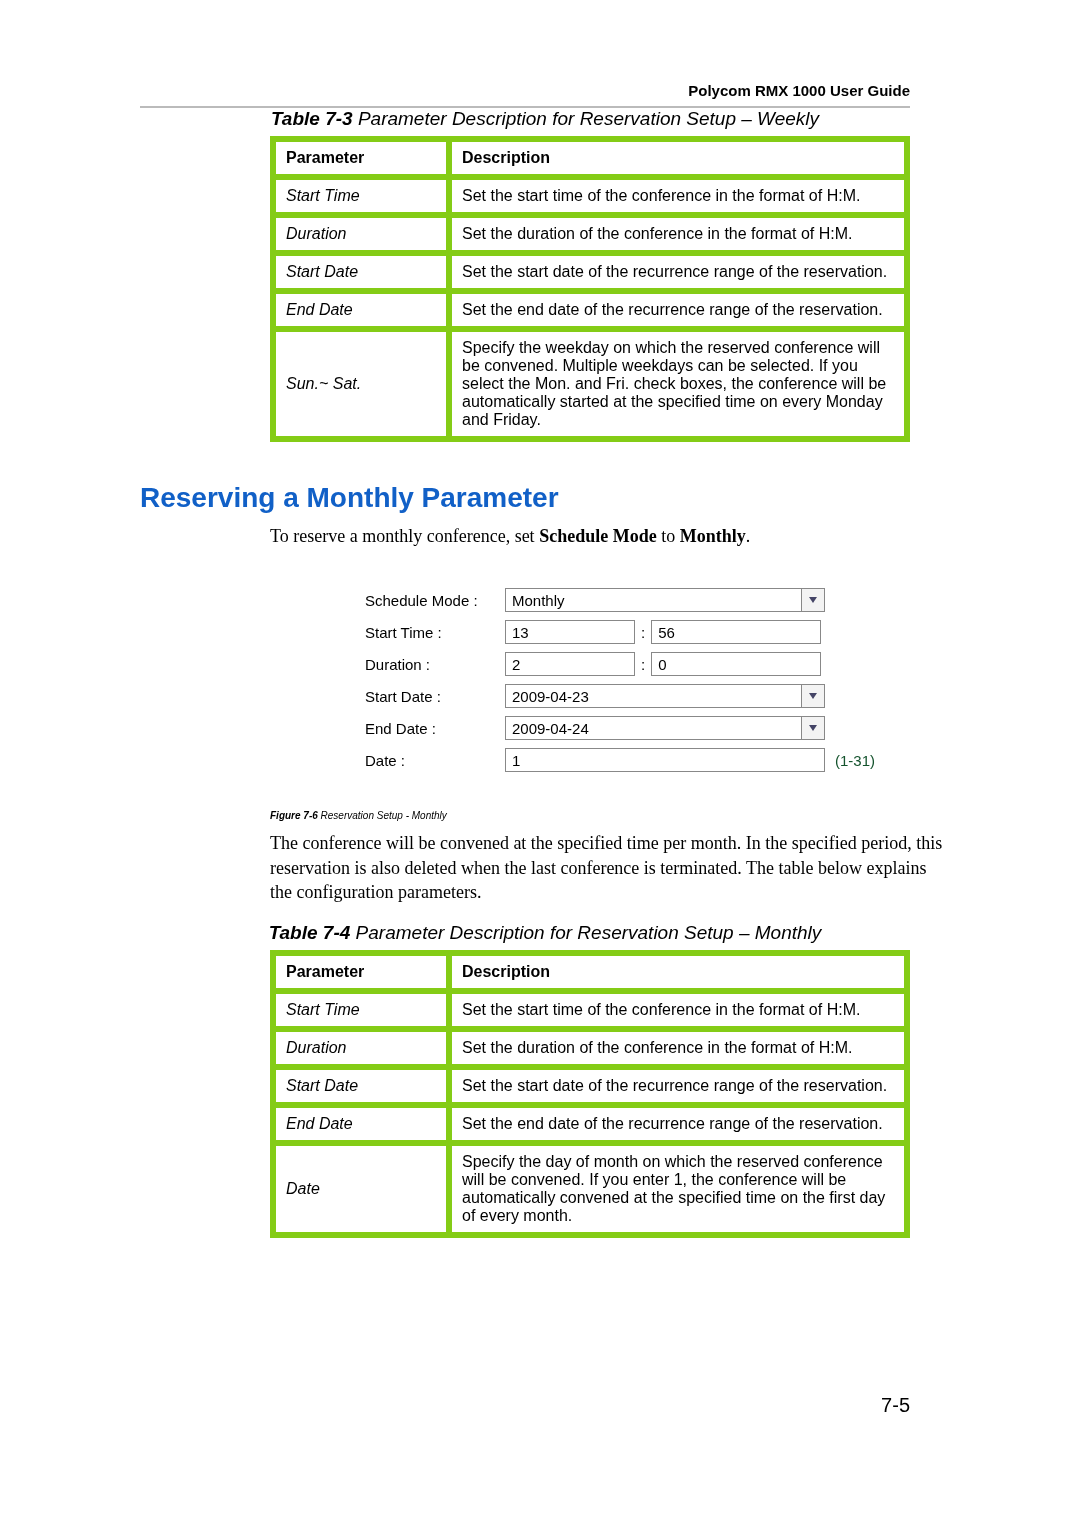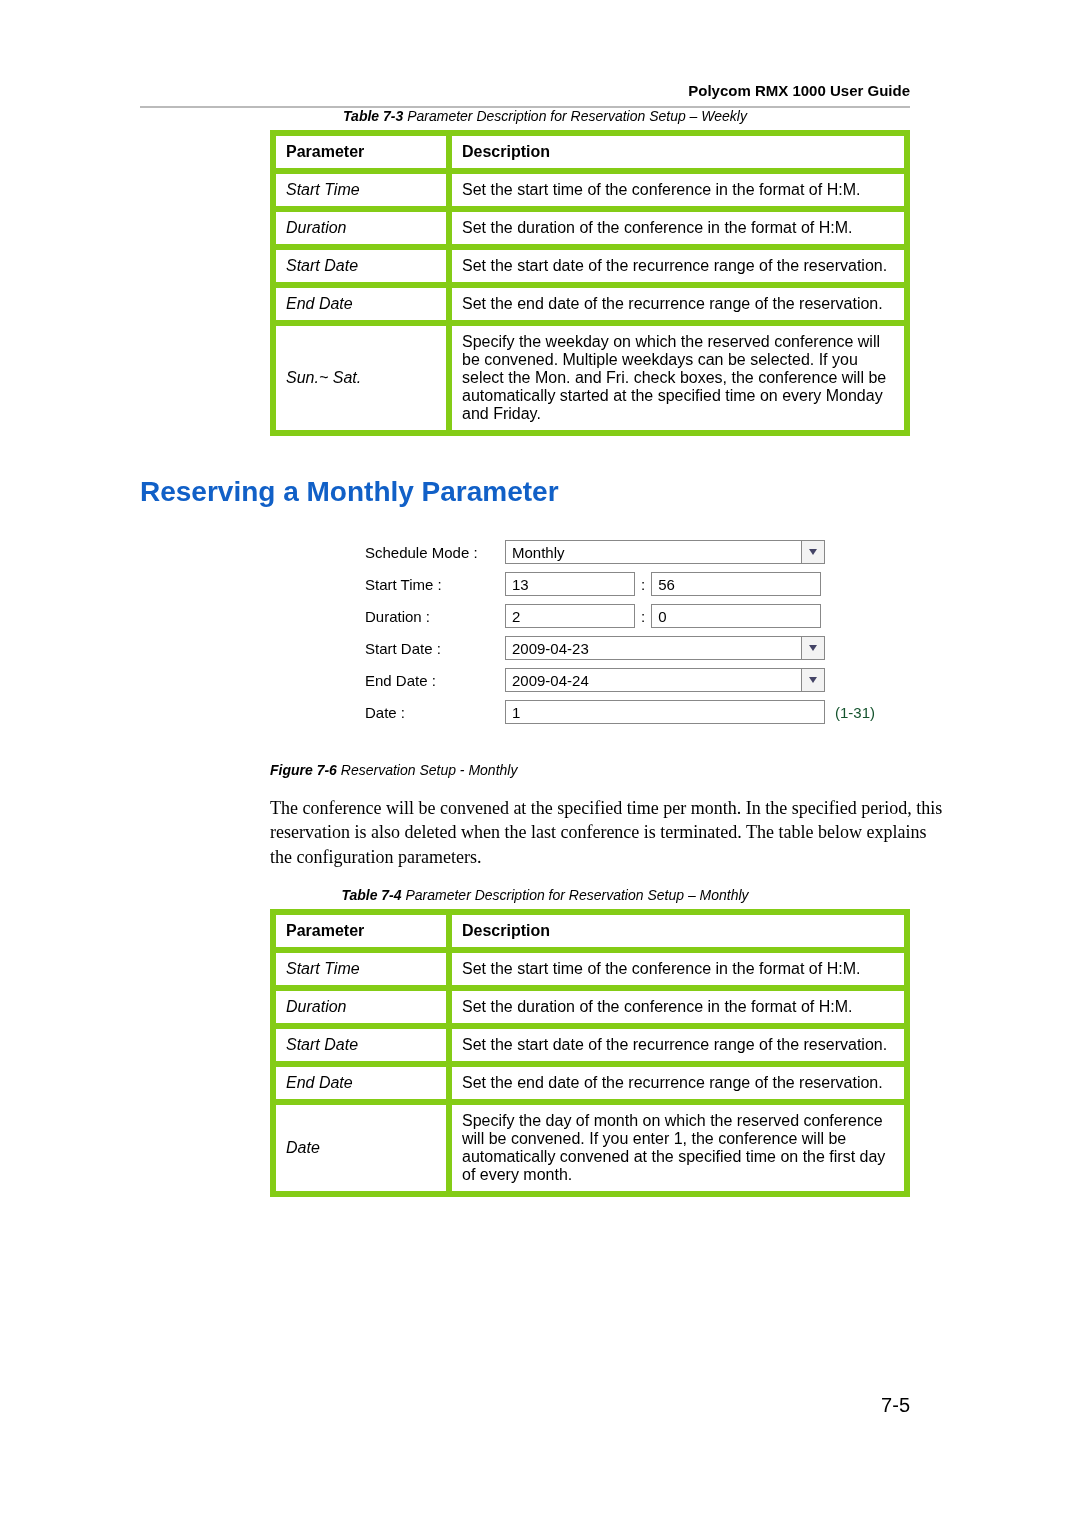--- a/index.html
+++ b/index.html
@@ -28,28 +28,28 @@
     top: 106px;
     left: 140px;
     right: 170px;
     border-top: 2px solid #bbb;
   }
   .content {
     margin-top: 60px;
   }
   .caption {
     font-style: italic;
-    font-size: 14px;
+    font-size: 19px;
     text-align: center;
     margin: 0 0 6px 0;
   }
   .caption-left {
     font-style: italic;
-    font-size: 14px;
-    margin: 12px 0 18px 130px;
+    font-size: 10px;
+    margin: 12px 0 10px 130px;
   }
   .caption b { font-weight: bold; }
   .caption-left b { font-weight: bold; }
 
   table.param {
     border-collapse: collapse;
     width: 640px;
     margin-left: 130px;
     font-size: 16px;
   }
@@ -177,20 +177,23 @@
           <td>Set the end date of the recurrence range of the reservation.</td>
         </tr>
         <tr>
           <td class="pname">Sun.~ Sat.</td>
           <td>Specify the weekday on which the reserved conference will be convened. Multiple weekdays can be selected. If you select the Mon. and Fri. check boxes, the conference will be automatically started at the specified time on every Monday and Friday.</td>
         </tr>
       </tbody>
     </table>
 
     <h2 class="section">Reserving a Monthly Parameter</h2>
+    <p class="body">
+      <span>To reserve a monthly conference, set </span><b>Schedule Mode</b><span> to </span><b>Monthly</b><span>.</span>
+    </p>
 
     <div class="form-mock">
       <div class="form-row">
         <div class="form-label">Schedule Mode :</div>
         <div class="dropdown">
           <div class="ctrl">Monthly</div>
           <div class="dd-btn">
               <span class="chev"></span>
             </div>
         </div>

